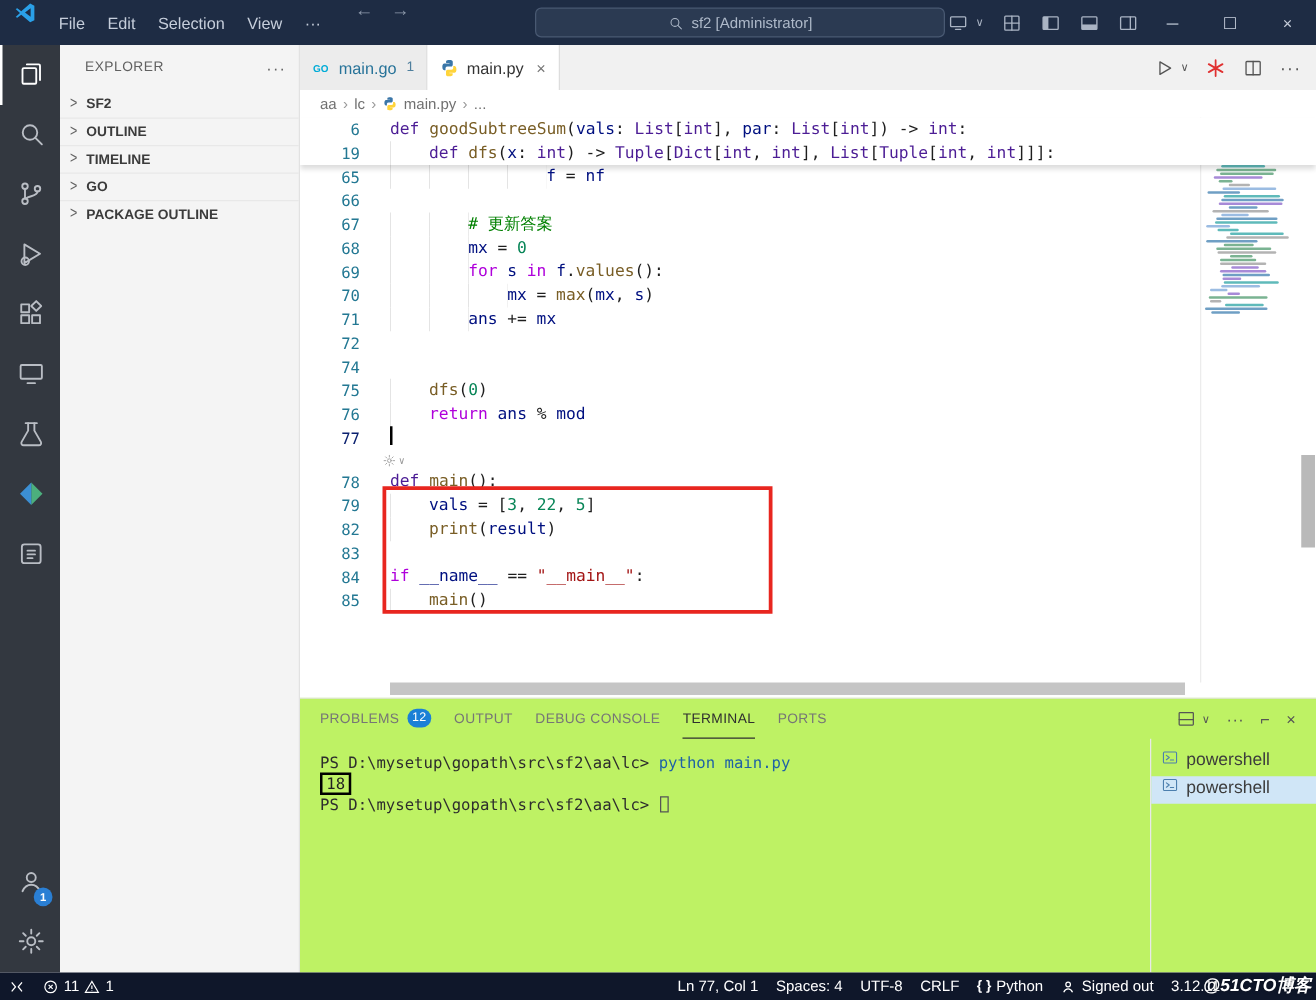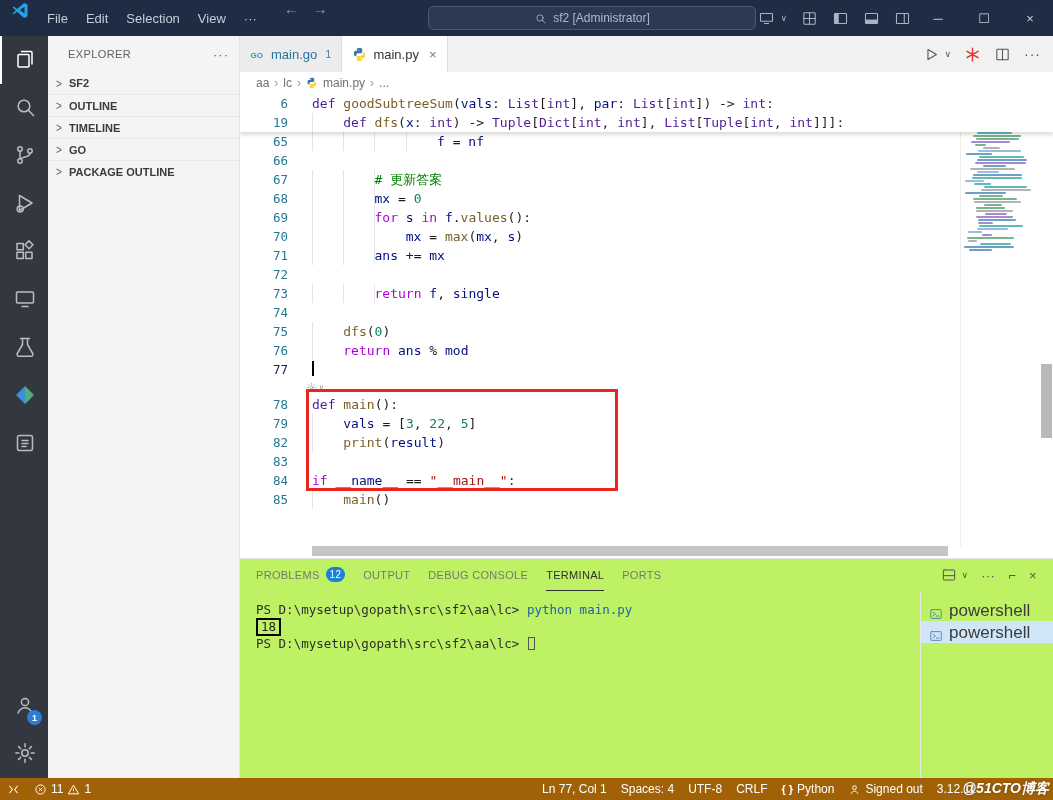--- a/index.html
+++ b/index.html
@@ -101,27 +101,27 @@
 .panel-actions .ic svg{width:16px;height:16px}
 .pa-chev{font-size:9px;margin-left:-9px}
 .pa-txt{font-size:13px}
 .panelbody{flex:1;display:flex;min-height:0}
 .terminal{flex:1;padding:10px 0 0 16px;font-family:"DejaVu Sans Mono",monospace;font-size:12.5px;line-height:17px;color:#333;white-space:pre}
 .term-line{height:17px}
 .tm-prompt{color:#2d2d2d}.tm-cmd{color:#1f62a6}.tm-arg{color:#1f62a6}.tm-out{color:#222}
 .red-inline{border:2px solid #000000;padding:0 3px;display:inline-block;line-height:14px}
 .term-caret{display:inline-block;width:7px;height:13px;border:1px solid #555;vertical-align:-2px;margin-left:1px}
 .termlist{flex:0 0 133px;border-left:1px solid #e8e8e8;padding-top:8px}
-.tl-item{height:22px;display:flex;align-items:flex-end;gap:6px;padding:0 8px;font-size:17px;color:#3c3c3c}
+.tl-item{height:22px;display:flex;align-items:flex-start;gap:6px;padding:0 8px;font-size:14px;color:#3c3c3c}
 .tl-item.selected{background:#d0e6f7}
 .tl-item .ic{width:14px;height:14px;display:inline-flex;color:#4c7fae}
 .tl-item .ic svg{width:14px;height:14px}
 
 
-.statusbar{flex:0 0 22px;background:#a16207;color:#fff;display:flex;align-items:center;font-size:12px;position:relative}
+.statusbar{flex:0 0 22px;background:#0f172a;color:#fff;display:flex;align-items:center;font-size:12px;position:relative}
 .sb-item{display:flex;align-items:center;gap:4px;padding:0 7px;height:22px}
 .sb-item .ic{width:13px;height:13px;display:inline-flex}
 .sb-item .ic svg{width:13px;height:13px}
 .sb-right{margin-left:auto;display:flex;align-items:center;height:22px;padding-right:70px}
 .braces{font-size:11px;font-weight:bold}
 .watermark{position:absolute;right:4px;bottom:2px;color:#fff;font-size:14px;font-weight:bold;font-style:italic;text-shadow:0 0 3px rgba(0,0,0,.35);z-index:6}
 </style>
 </head>
 <body>
 
@@ -363,21 +363,20 @@
           </div>
         <div id="lines-host">
             <div class="code-line"><span class="ln">65</span><span class="lt"><span class="ind" style="width: 125px;"></span><span class="tk-var">f</span><span class="tk-pl"> = </span><span class="tk-var">nf</span></span></div>
             <div class="code-line"><span class="ln">66</span><span class="lt"></span></div>
             <div class="code-line"><span class="ln">67</span><span class="lt"><span class="ind" style="width: 62.5px;"></span><span class="tk-com"># 更新答案</span></span></div>
             <div class="code-line"><span class="ln">68</span><span class="lt"><span class="ind" style="width: 62.5px;"></span><span class="tk-var">mx</span><span class="tk-pl"> = </span><span class="tk-num">0</span></span></div>
             <div class="code-line"><span class="ln">69</span><span class="lt"><span class="ind" style="width: 62.5px;"></span><span class="tk-ctrl">for</span><span class="tk-pl"> </span><span class="tk-var">s</span><span class="tk-pl"> </span><span class="tk-ctrl">in</span><span class="tk-pl"> </span><span class="tk-var">f</span><span class="tk-pl">.</span><span class="tk-fn">values</span><span class="tk-pl">():</span></span></div>
             <div class="code-line"><span class="ln">70</span><span class="lt"><span class="ind" style="width: 93.75px;"></span><span class="tk-var">mx</span><span class="tk-pl"> = </span><span class="tk-fn">max</span><span class="tk-pl">(</span><span class="tk-var">mx</span><span class="tk-pl">, </span><span class="tk-var">s</span><span class="tk-pl">)</span></span></div>
             <div class="code-line"><span class="ln">71</span><span class="lt"><span class="ind" style="width: 62.5px;"></span><span class="tk-var">ans</span><span class="tk-pl"> += </span><span class="tk-var">mx</span></span></div>
             <div class="code-line"><span class="ln">72</span><span class="lt"></span></div>
-            <div class="code-line"><span class="ln">73</span><span class="lt"><span class="ind" style="width: 62.5px;"></span><span class="tk-ctrl">return</span><span class="tk-pl"> </span><span class="tk-var">f</span><span class="tk-pl">, </span><span class="tk-var">single</span></span></div>
             <div class="code-line"><span class="ln">74</span><span class="lt"></span></div>
             <div class="code-line"><span class="ln">75</span><span class="lt"><span class="ind" style="width: 31.25px;"></span><span class="tk-fn">dfs</span><span class="tk-pl">(</span><span class="tk-num">0</span><span class="tk-pl">)</span></span></div>
             <div class="code-line"><span class="ln">76</span><span class="lt"><span class="ind" style="width: 31.25px;"></span><span class="tk-ctrl">return</span><span class="tk-pl"> </span><span class="tk-var">ans</span><span class="tk-pl"> % </span><span class="tk-var">mod</span></span></div>
             <div class="code-line"><span class="ln active">77</span><span class="lt"><span class="caret"></span></span></div>
             <div class="widget-row">
               <span class="ic">
                 <svg viewBox="0 0 24 24" fill="none" stroke="currentColor" stroke-width="1.5" stroke-linecap="round" stroke-linejoin="round">
                   <circle cx="12" cy="12" r="3.2"></circle>
                   <path d="M12 2.8v3M12 18.2v3M2.8 12h3M18.2 12h3M5.5 5.5l2.1 2.1M16.4 16.4l2.1 2.1M18.5 5.5l-2.1 2.1M7.6 16.4l-2.1 2.1"></path>
                 </svg>

